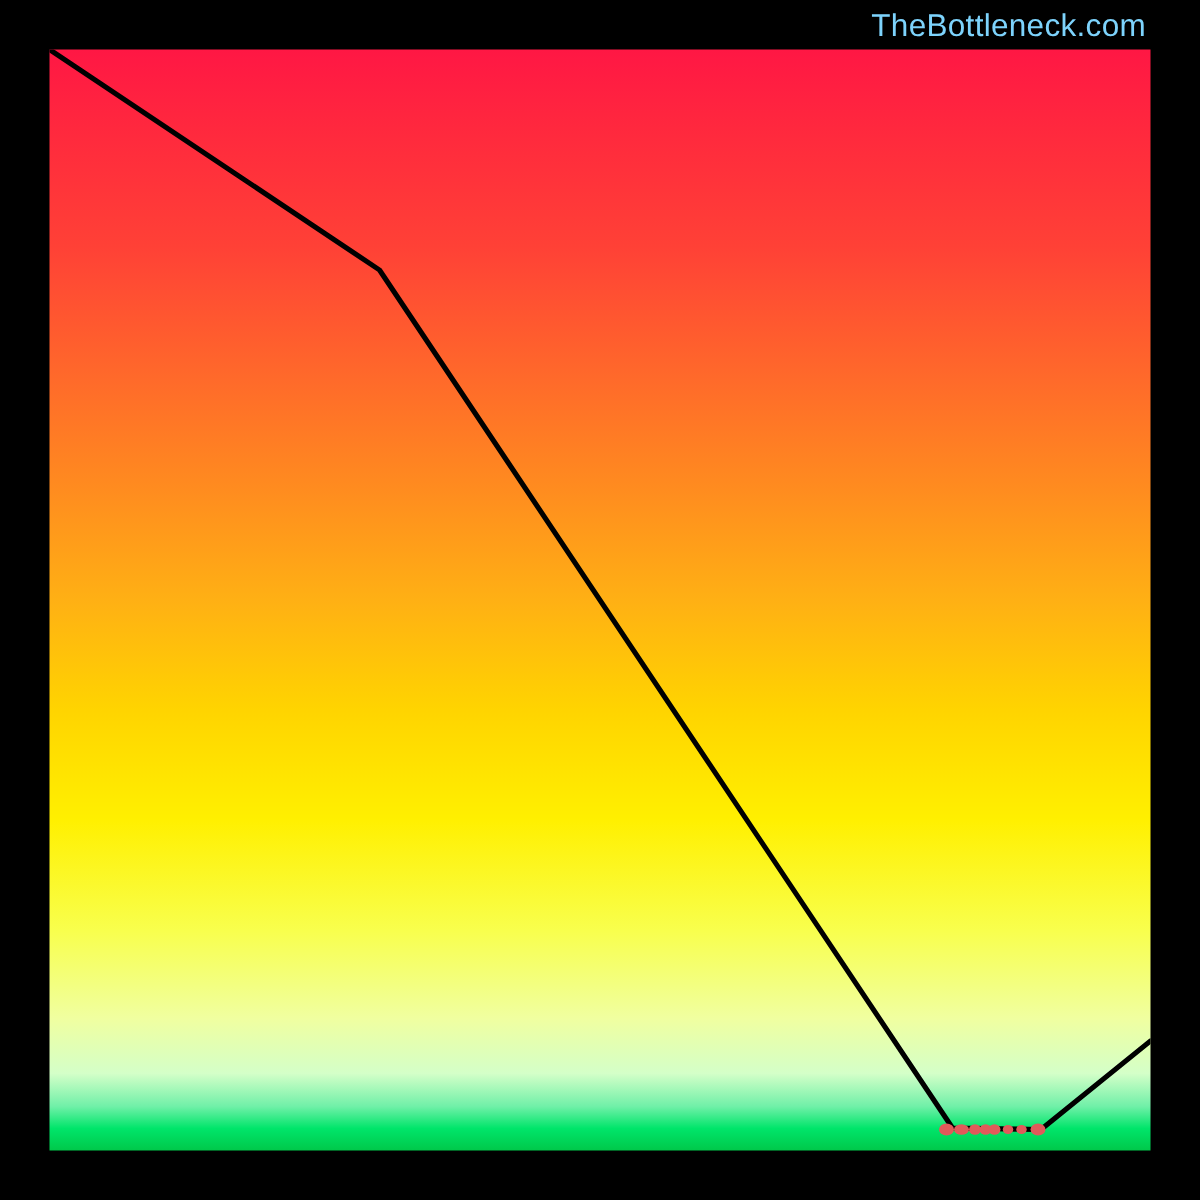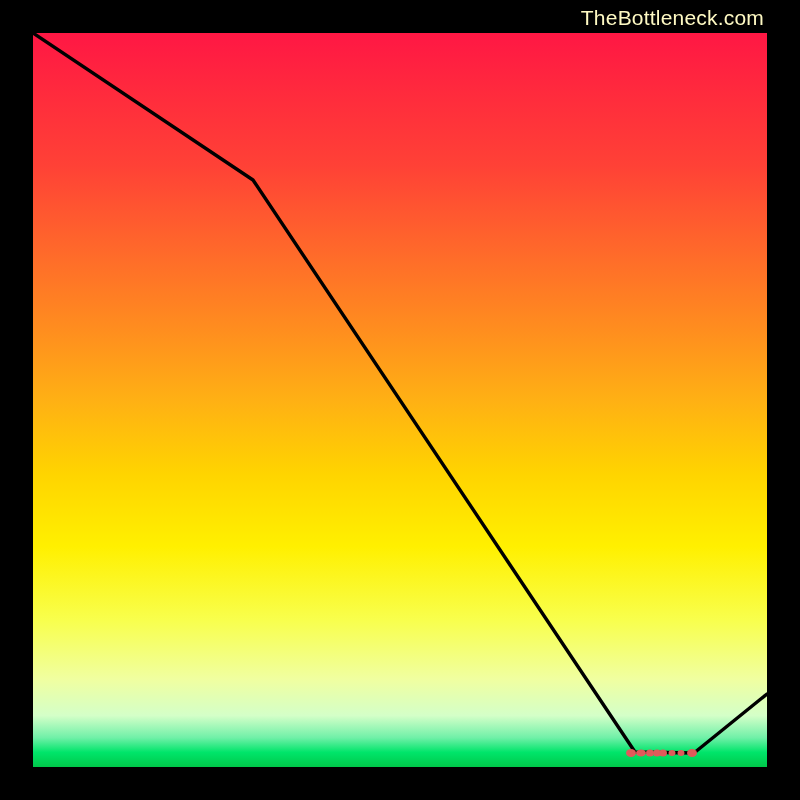--- a/index.html
+++ b/index.html
@@ -43,21 +43,21 @@
     position: absolute;
     left: 0;
     top: 0;
     width: 734px;
     height: 734px;
   }
   .attribution {
     position: absolute;
     top: 6px;
     right: 36px;
-    color: #fef9c3;
+    color: #7dd3fc;
     font-size: 21px;
     font-weight: 400;
     letter-spacing: 0.2px;
   }
 </style>
 </head>
 <body>
 
 <div class="frame">
 

